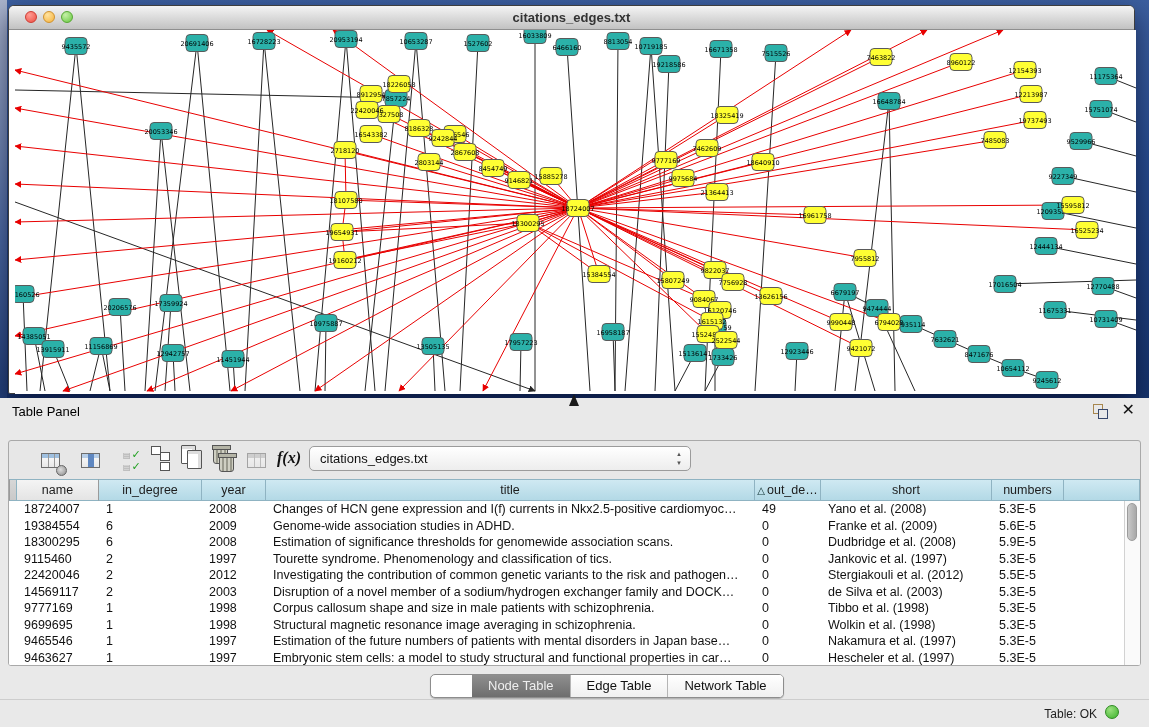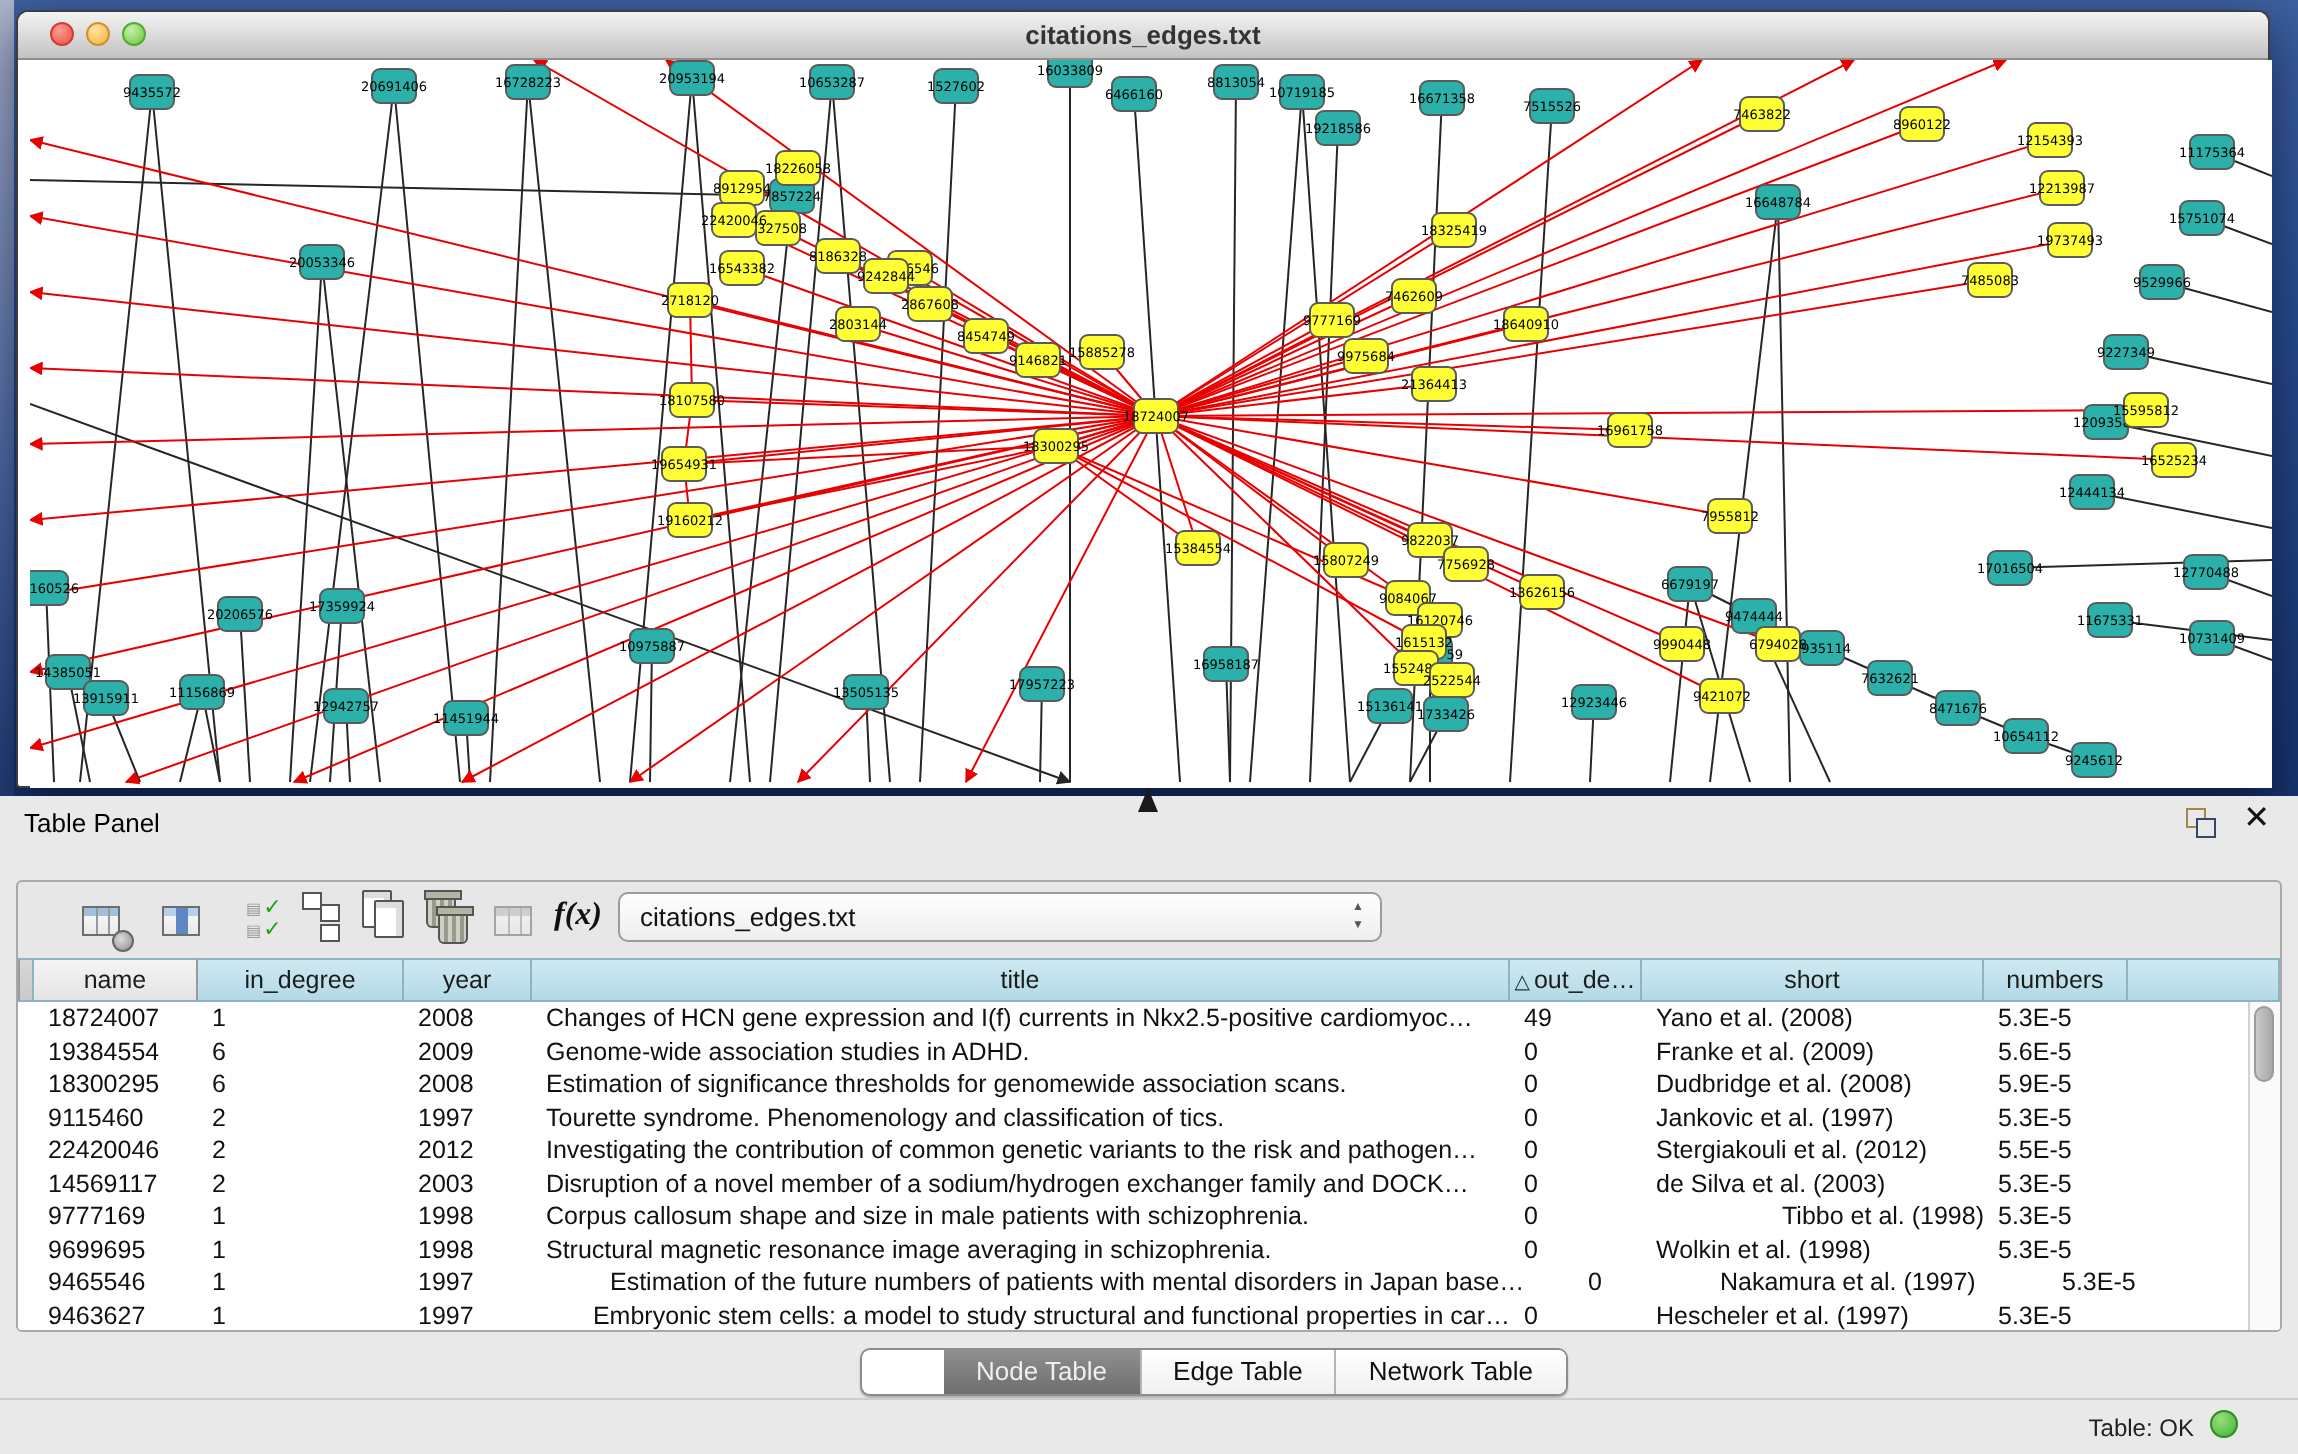--- a/index.html
+++ b/index.html
@@ -760,49 +760,49 @@
             <div class="tcell" style="width: 171px;">de Silva et al. (2003)</div>
             <div class="tcell" style="width: 72px;">5.3E-5</div>
           </div>
           <div class="trow">
             <div class="tcell" style="width: 8px; padding: 0px;"></div>
             <div class="tcell" style="width: 82px;">9777169</div>
             <div class="tcell" style="width: 103px;">1</div>
             <div class="tcell" style="width: 64px;">1998</div>
             <div class="tcell" style="width: 489px;">Corpus callosum shape and size in male patients with schizophrenia.</div>
             <div class="tcell" style="width: 66px;">0</div>
-            <div class="tcell" style="width: 171px; text-align: right;">Tibbo et al. (1998)</div>
+            <div class="tcell" style="width: 171px;">Tibbo et al. (1998)</div>
             <div class="tcell" style="width: 72px;">5.3E-5</div>
           </div>
           <div class="trow">
             <div class="tcell" style="width: 8px; padding: 0px;"></div>
             <div class="tcell" style="width: 82px;">9699695</div>
             <div class="tcell" style="width: 103px;">1</div>
             <div class="tcell" style="width: 64px;">1998</div>
             <div class="tcell" style="width: 489px;">Structural magnetic resonance image averaging in schizophrenia.</div>
             <div class="tcell" style="width: 66px;">0</div>
             <div class="tcell" style="width: 171px;">Wolkin et al. (1998)</div>
             <div class="tcell" style="width: 72px;">5.3E-5</div>
           </div>
           <div class="trow">
             <div class="tcell" style="width: 8px; padding: 0px;"></div>
             <div class="tcell" style="width: 82px;">9465546</div>
             <div class="tcell" style="width: 103px;">1</div>
             <div class="tcell" style="width: 64px;">1997</div>
-            <div class="tcell" style="width: 489px; margin-left: 32px;">Estimation of the future numbers of patients with mental disorders in Japan base…</div>
+            <div class="tcell" style="width: 489px;">Estimation of the future numbers of patients with mental disorders in Japan base…</div>
             <div class="tcell" style="width: 66px;">0</div>
             <div class="tcell" style="width: 171px;">Nakamura et al. (1997)</div>
             <div class="tcell" style="width: 72px;">5.3E-5</div>
           </div>
           <div class="trow">
             <div class="tcell" style="width: 8px; padding: 0px;"></div>
             <div class="tcell" style="width: 82px;">9463627</div>
             <div class="tcell" style="width: 103px;">1</div>
             <div class="tcell" style="width: 64px;">1997</div>
-            <div class="tcell" style="width: 489px; text-align: right;">Embryonic stem cells: a model to study structural and functional properties in car…</div>
+            <div class="tcell" style="width: 489px;">Embryonic stem cells: a model to study structural and functional properties in car…</div>
             <div class="tcell" style="width: 66px;">0</div>
             <div class="tcell" style="width: 171px;">Hescheler et al. (1997)</div>
             <div class="tcell" style="width: 72px;">5.3E-5</div>
           </div>
         </div>
       <div class="vscroll">
         <div class="vthumb"></div>
       </div>
     </div>
   </div>

